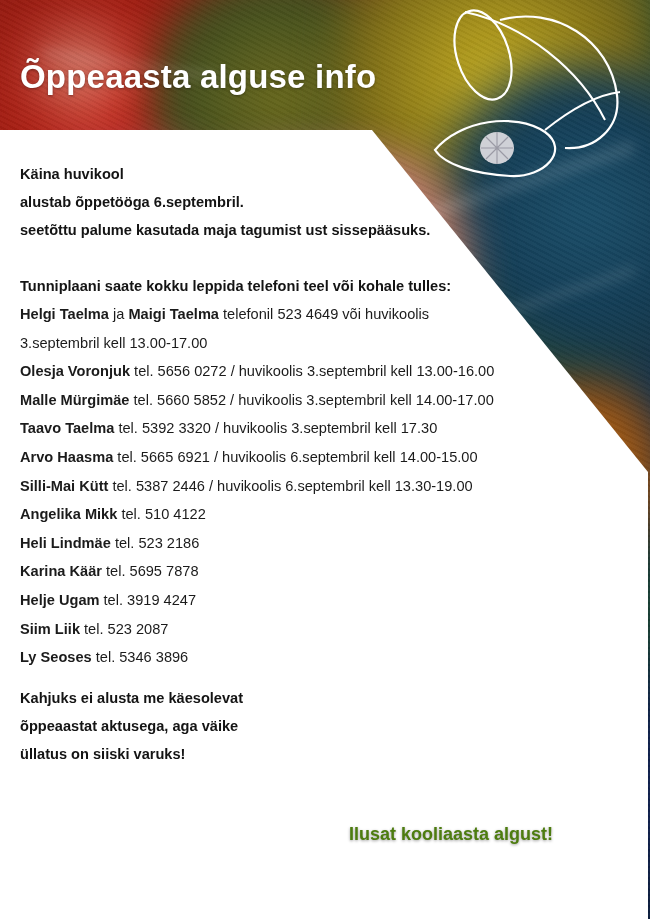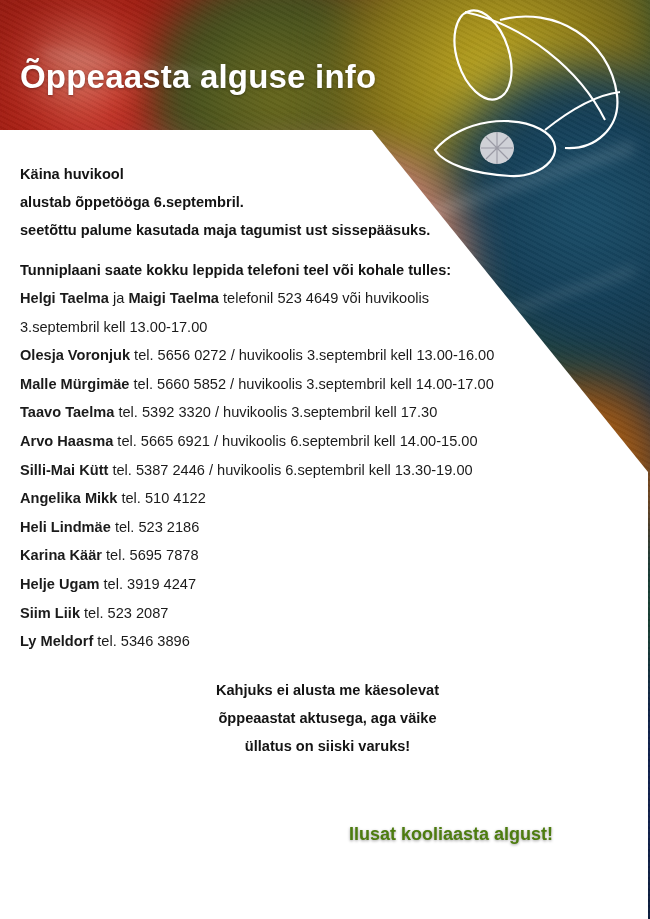--- a/index.html
+++ b/index.html
@@ -65,26 +65,26 @@
   }
 
   
   .doodle{position:absolute;left:405px;top:0px;width:230px;height:190px;}
 
   
   .content{
     position:absolute;left:20px;top:160px;width:615px;
     color:#1c1c1c;
   }
-  .block-intro{margin-bottom:12px;}
+  .block-intro{margin-bottom:28px;}
   .block-intro .line{font-weight:bold;font-size:14.6px;line-height:28px;color:#141414;}
   .sect-title{font-weight:bold;font-size:14.6px;line-height:28px;color:#141414;margin-top:6px;}
   .contact{font-size:14.6px;line-height:28.6px;color:#1b1b1b;}
   .contact .nm{font-weight:bold;}
-  .closing{margin-top:20px;text-align:center;}
+  .closing{margin-top:12px;}
   .closing .line{font-weight:bold;font-size:14.6px;line-height:28px;color:#141414;}
   .footer-note{
     position:absolute;left:349px;top:800px;
     font-size:18px;font-weight:bold;color:#4d7c0f;
     text-shadow:0 1px 3px rgba(0,0,0,.4);
     margin-top:24px;
   }
 </style>
 </head>
 <body>
@@ -166,21 +166,21 @@
       <div class="contact">
         <span class="nm">Karina Käär</span><span> tel. 5695 7878</span>
       </div>
       <div class="contact">
         <span class="nm">Helje Ugam</span><span> tel. 3919 4247</span>
       </div>
       <div class="contact">
         <span class="nm">Siim Liik</span><span> tel. 523 2087</span>
       </div>
       <div class="contact">
-        <span class="nm">Ly Meldorf</span><span> tel. 5346 3896</span>
+        <span class="nm">Ly Seoses</span><span> tel. 5346 3896</span>
       </div>
     </div>
 
     <div class="closing">
       <div class="line">Kahjuks ei alusta me käesolevat</div>
       <div class="line">õppeaastat aktusega, aga väike</div>
       <div class="line">üllatus on siiski varuks!</div>
     </div>
   </div>
 

